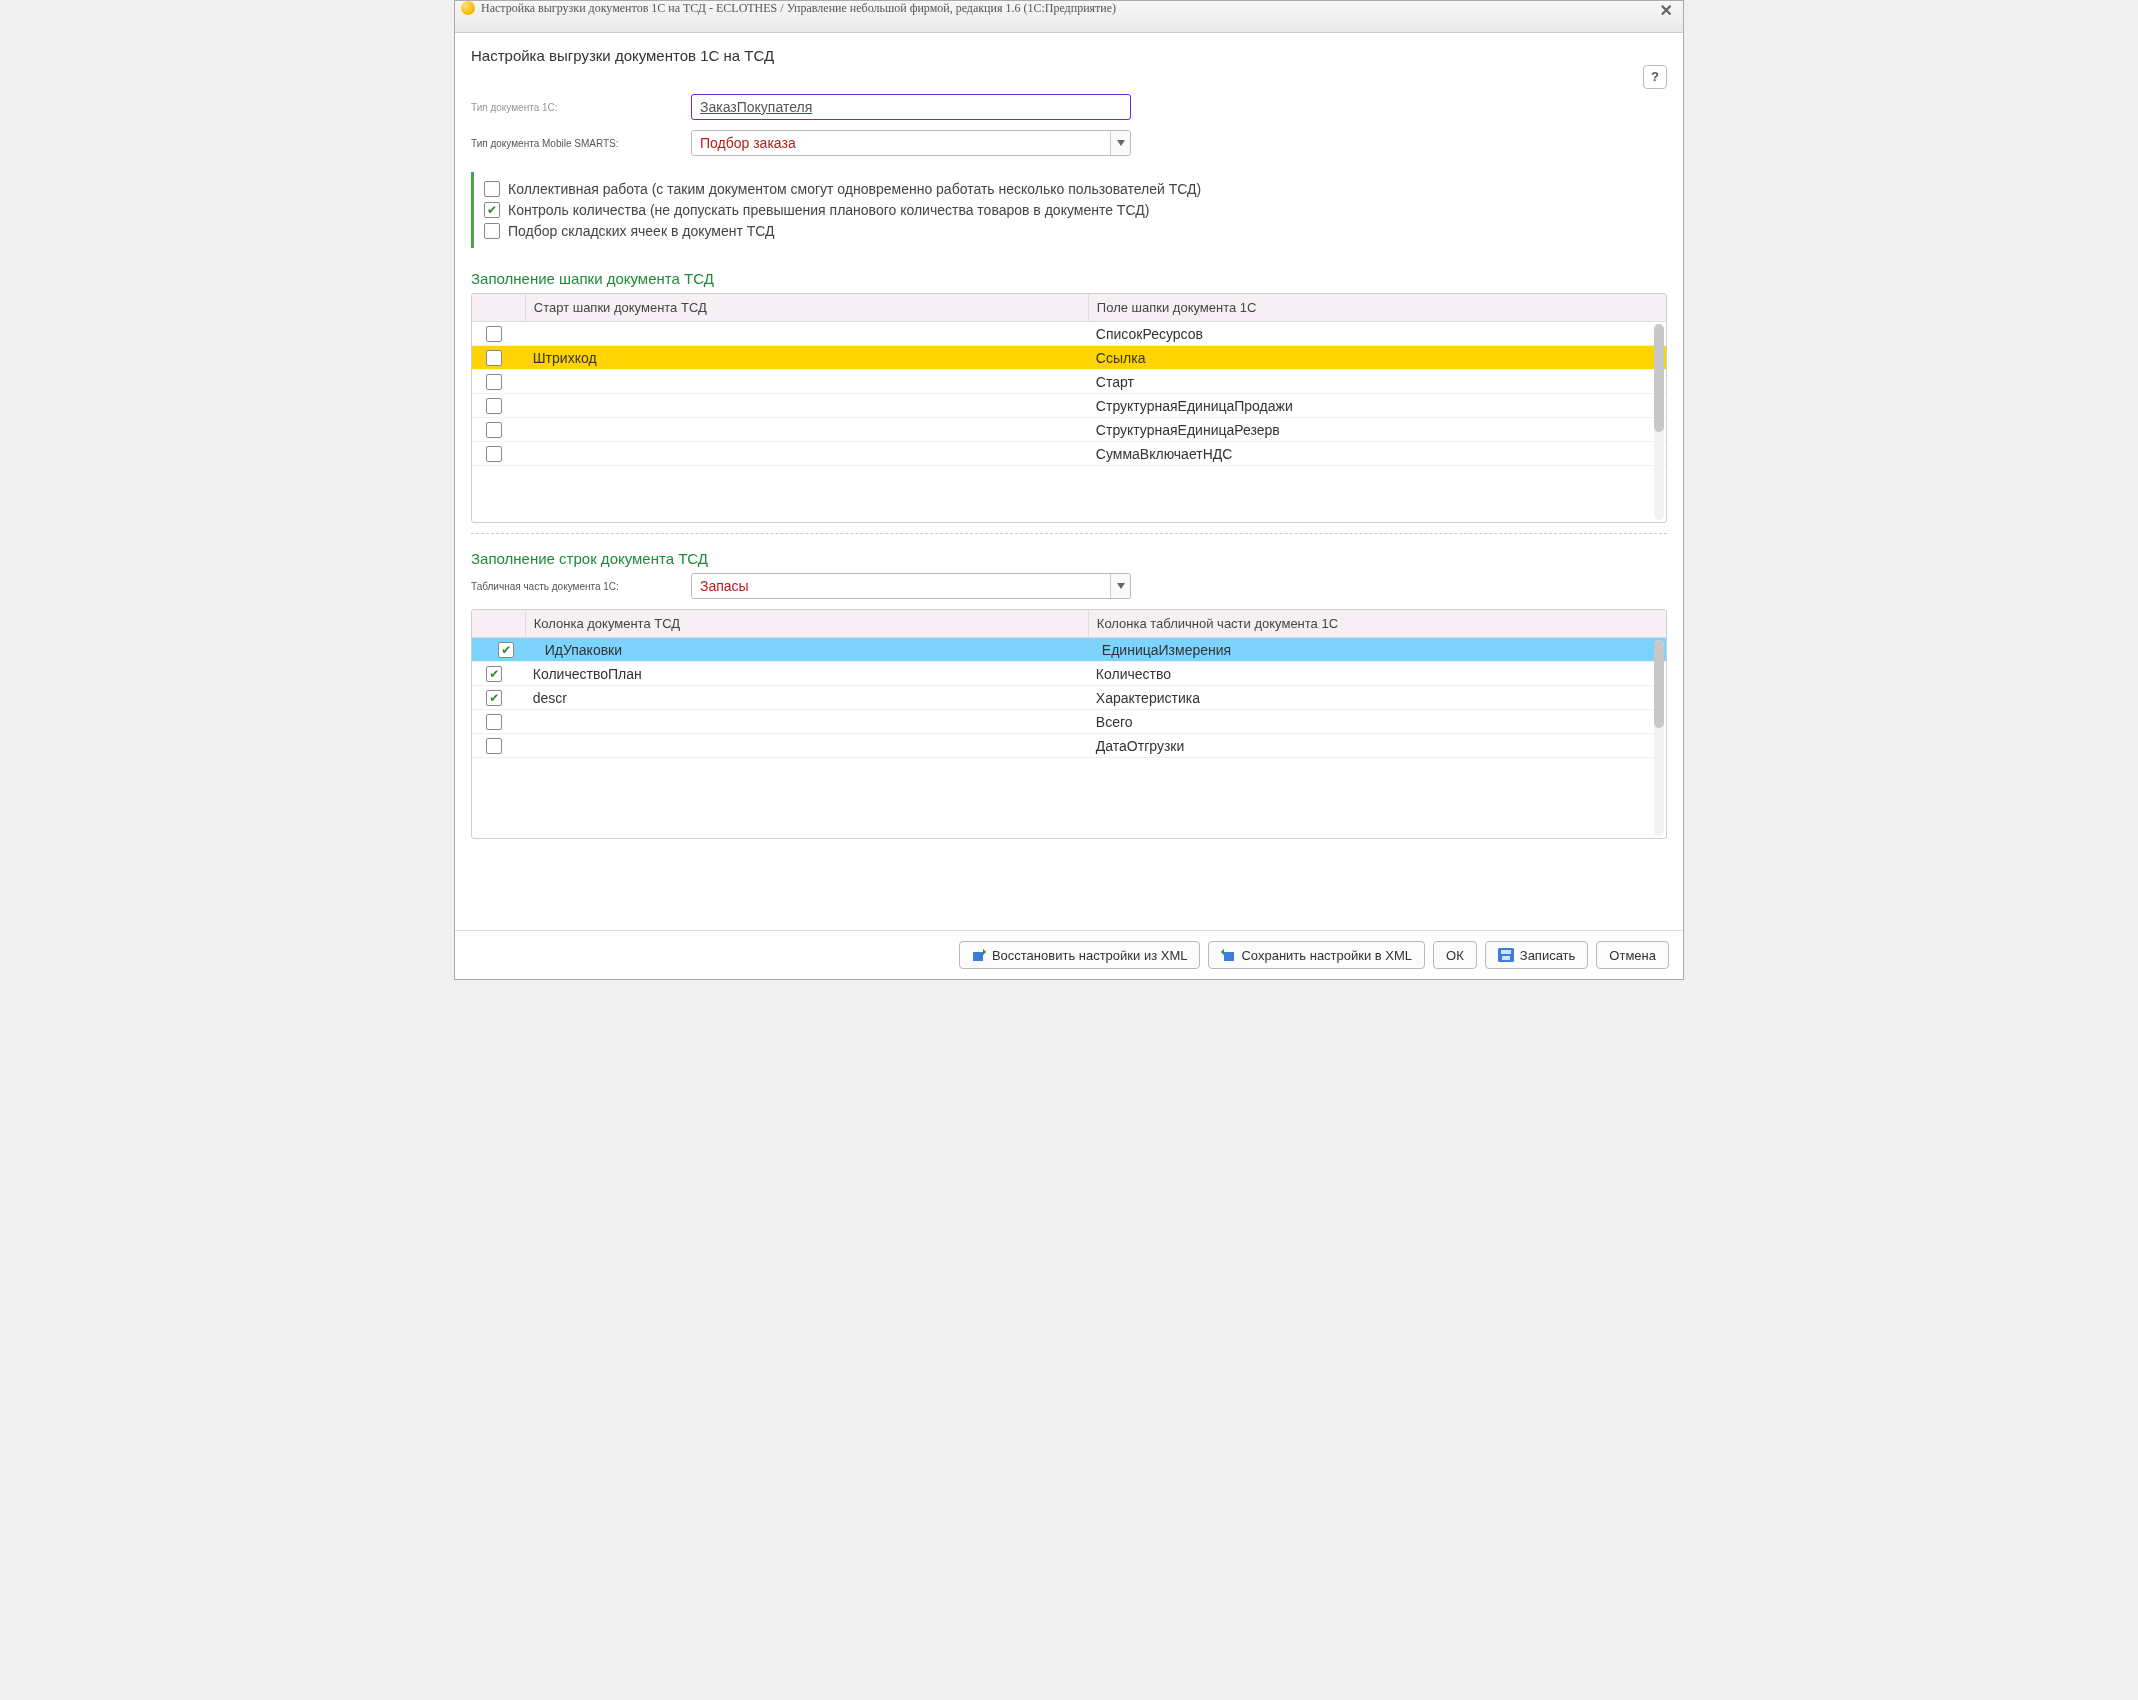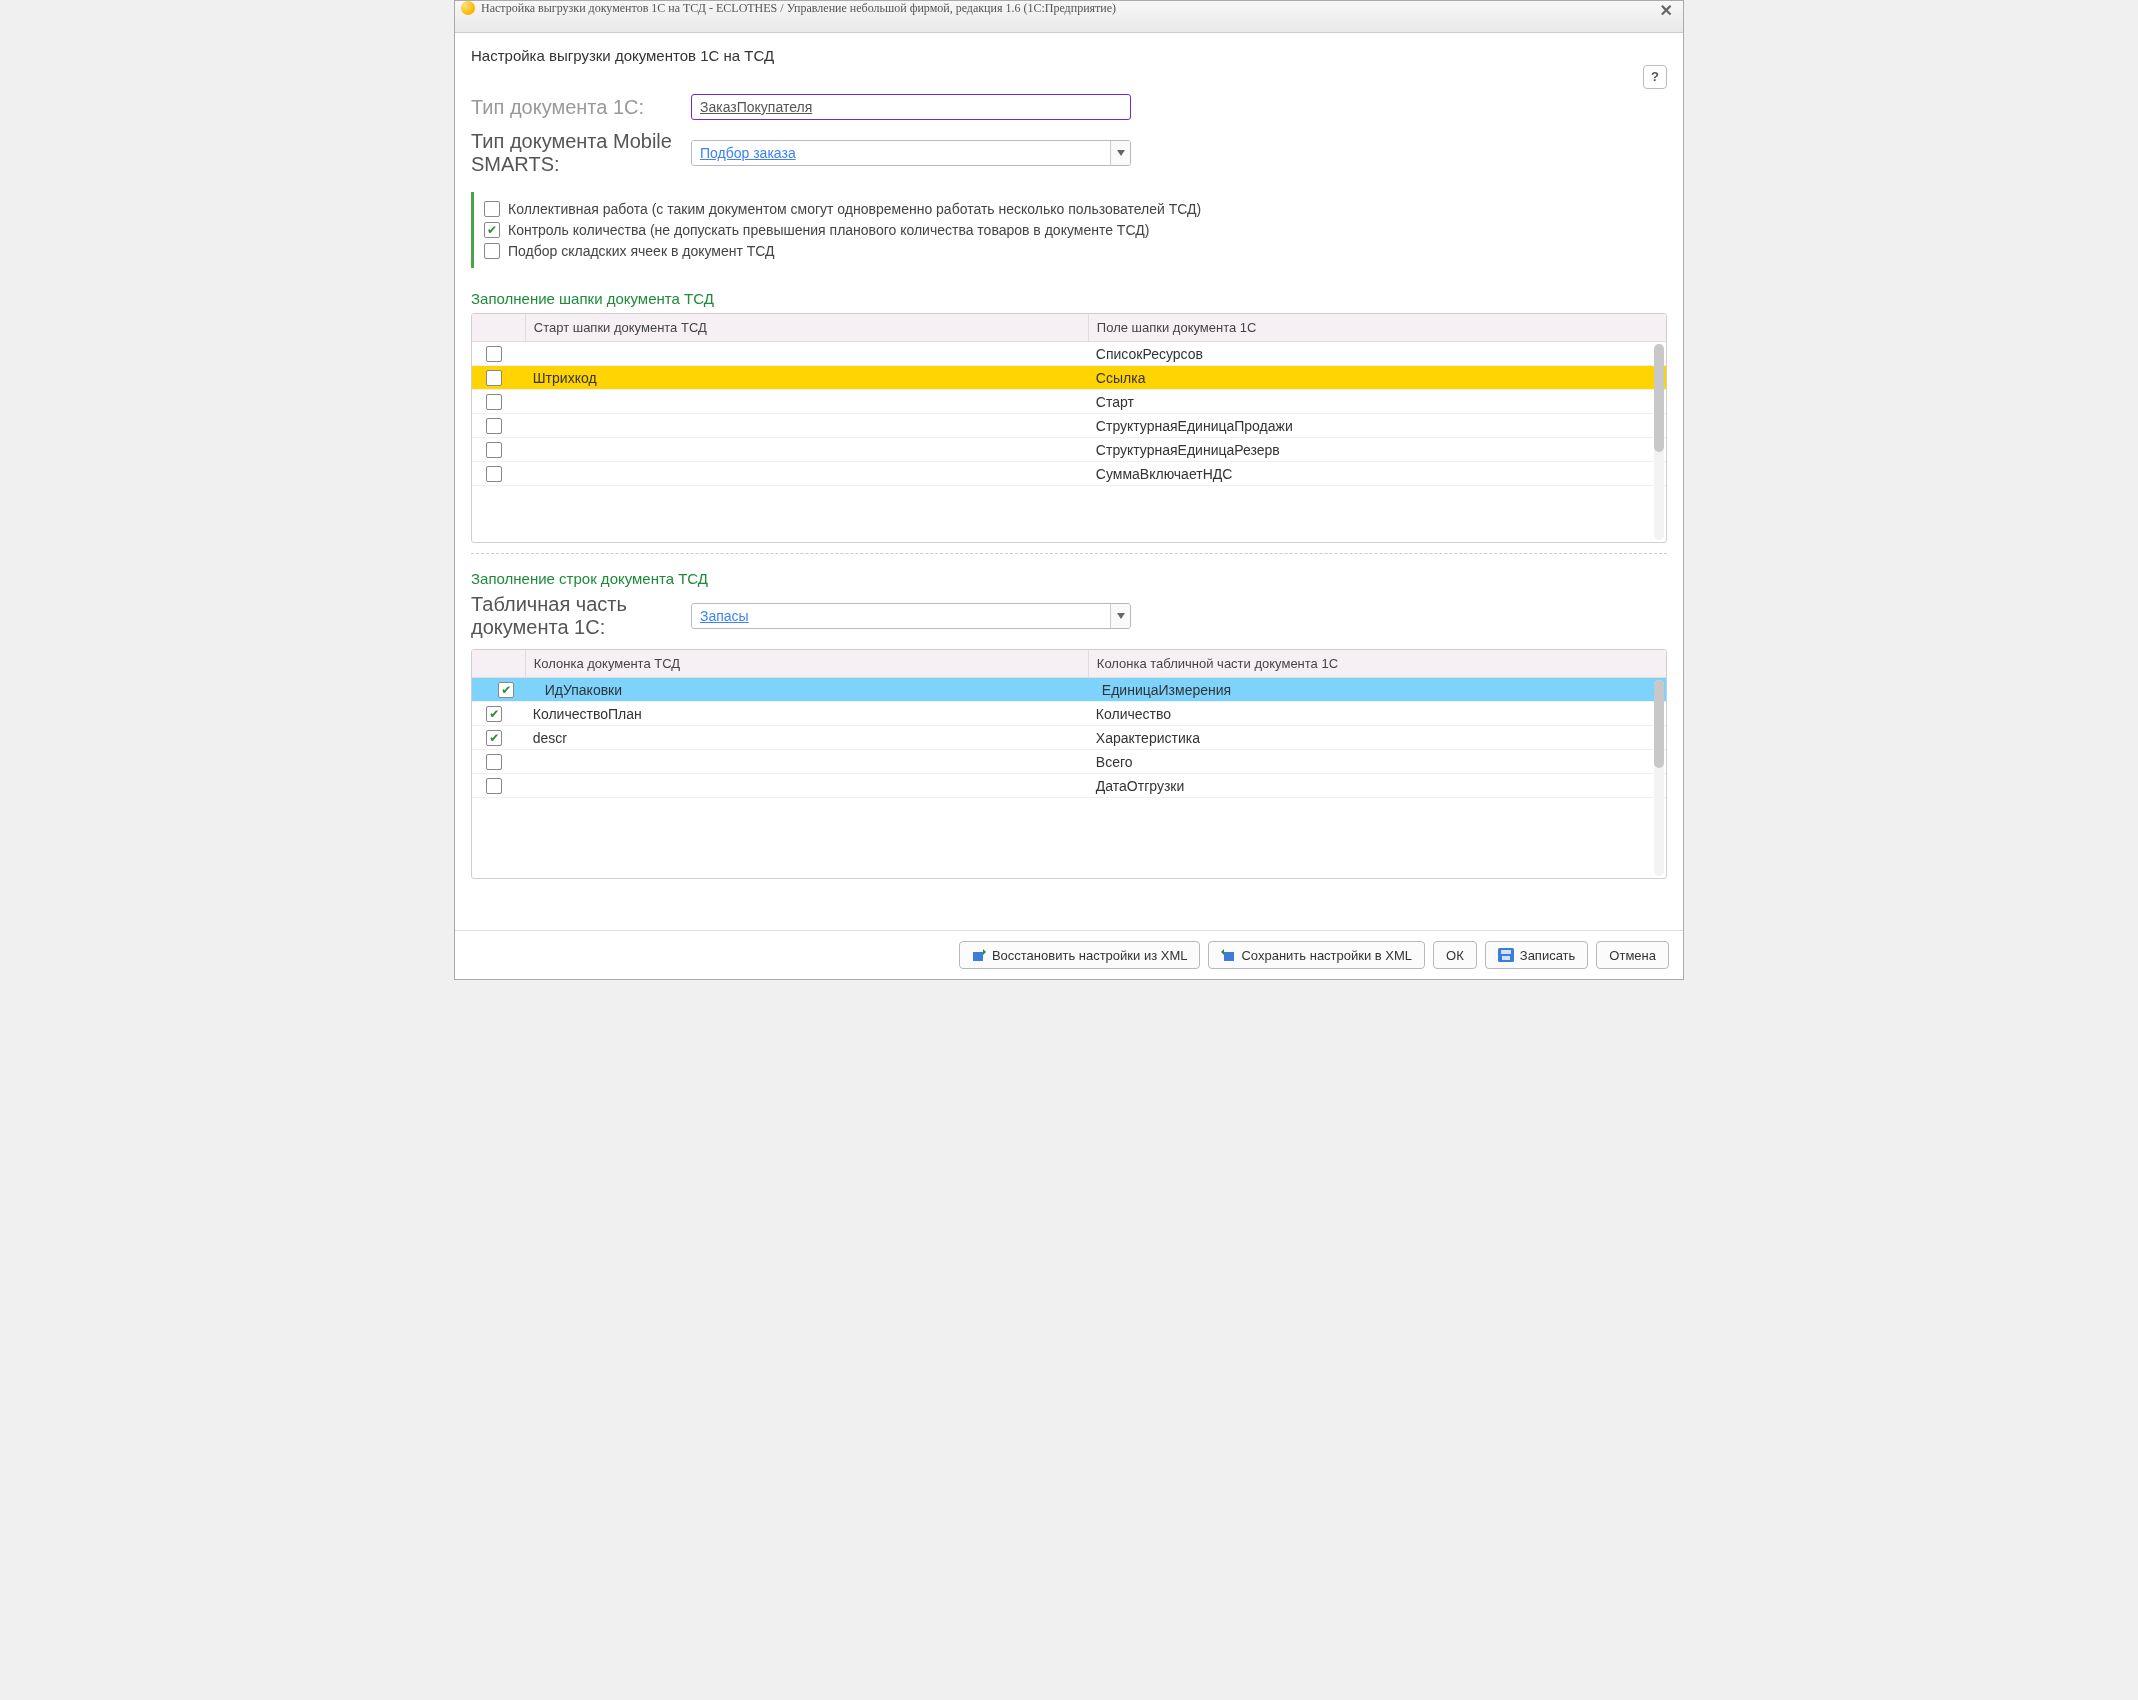--- a/index.html
+++ b/index.html
@@ -76,21 +76,21 @@
   }
 
   .form-row {
     display: flex;
     align-items: center;
     margin-bottom: 10px;
   }
   .form-label {
     width: 220px;
     color: #555;
-    font-size: 20px;
+    font-size: 10px;
   }
   .form-label.muted { color: #999; }
   .text-input {
     height: 26px;
     border: 1px solid #6d28d9;
     border-radius: 3px;
     padding: 0 8px;
     font-size: 14px;
     color: #555;
     text-decoration: underline;
@@ -103,22 +103,21 @@
     border: 1px solid #b8b8b8;
     border-radius: 3px;
     width: 440px;
     overflow: hidden;
   }
   .dropdown-input {
     flex: 1;
     border: none;
     padding: 0 8px;
     font-size: 14px;
-    color: #3b82f6;
-    text-decoration: underline;
+    color: #b91c1c;
   }
   .dropdown-btn {
     width: 20px;
     border-left: 1px solid #ccc;
     background: #fafafa;
     display: flex; align-items: center; justify-content: center;
     cursor: pointer;
   }
   .dropdown-btn svg { width: 8px; height: 6px; }
 

